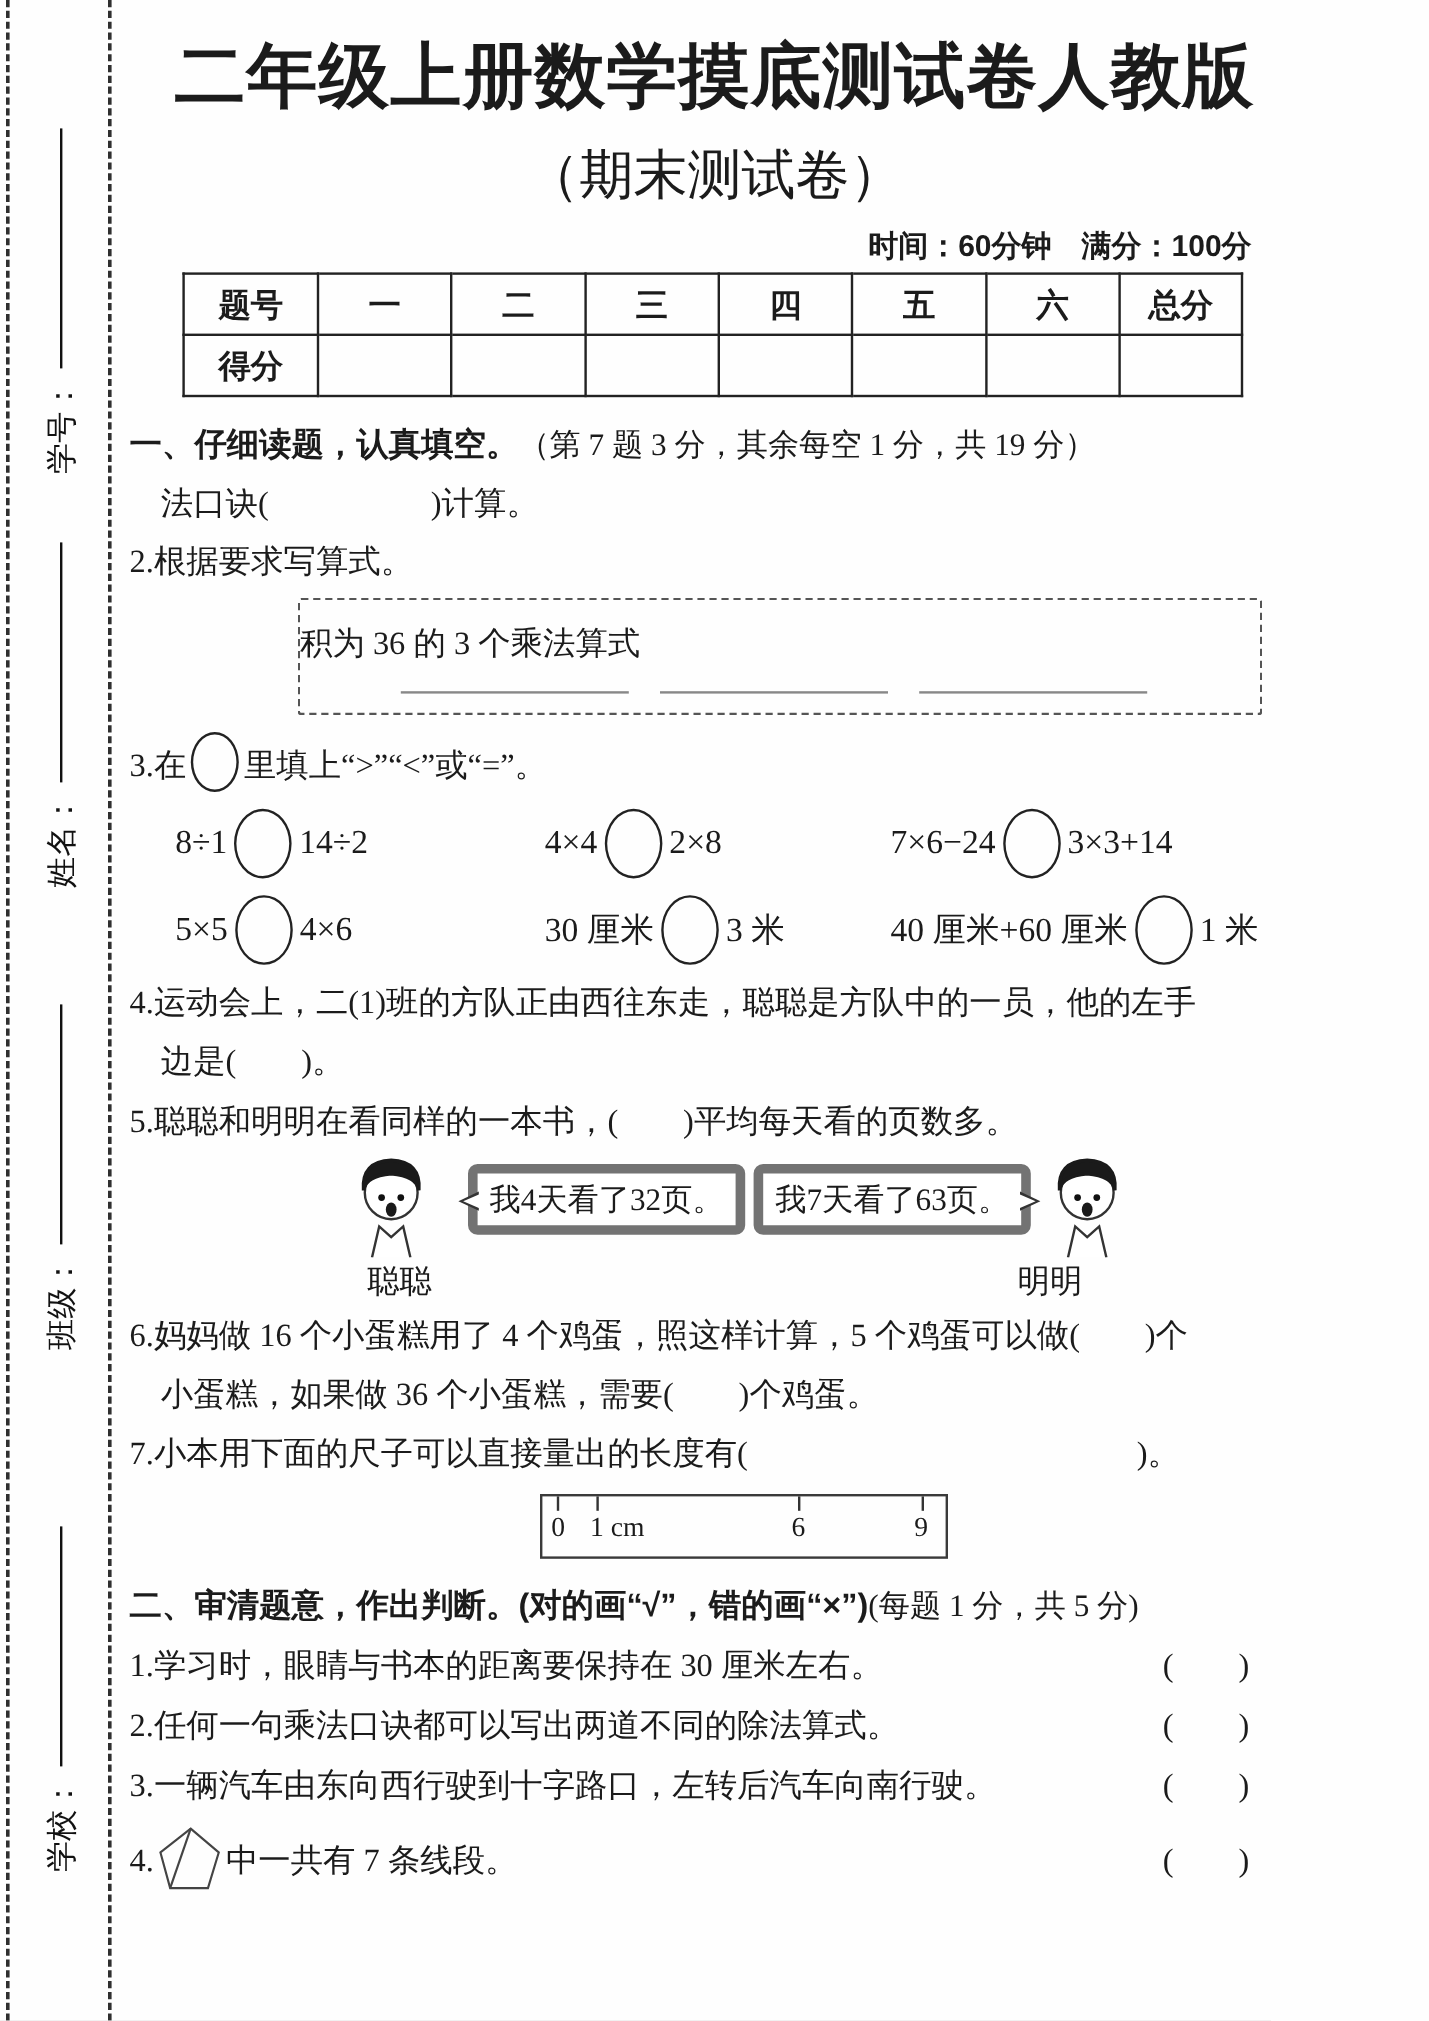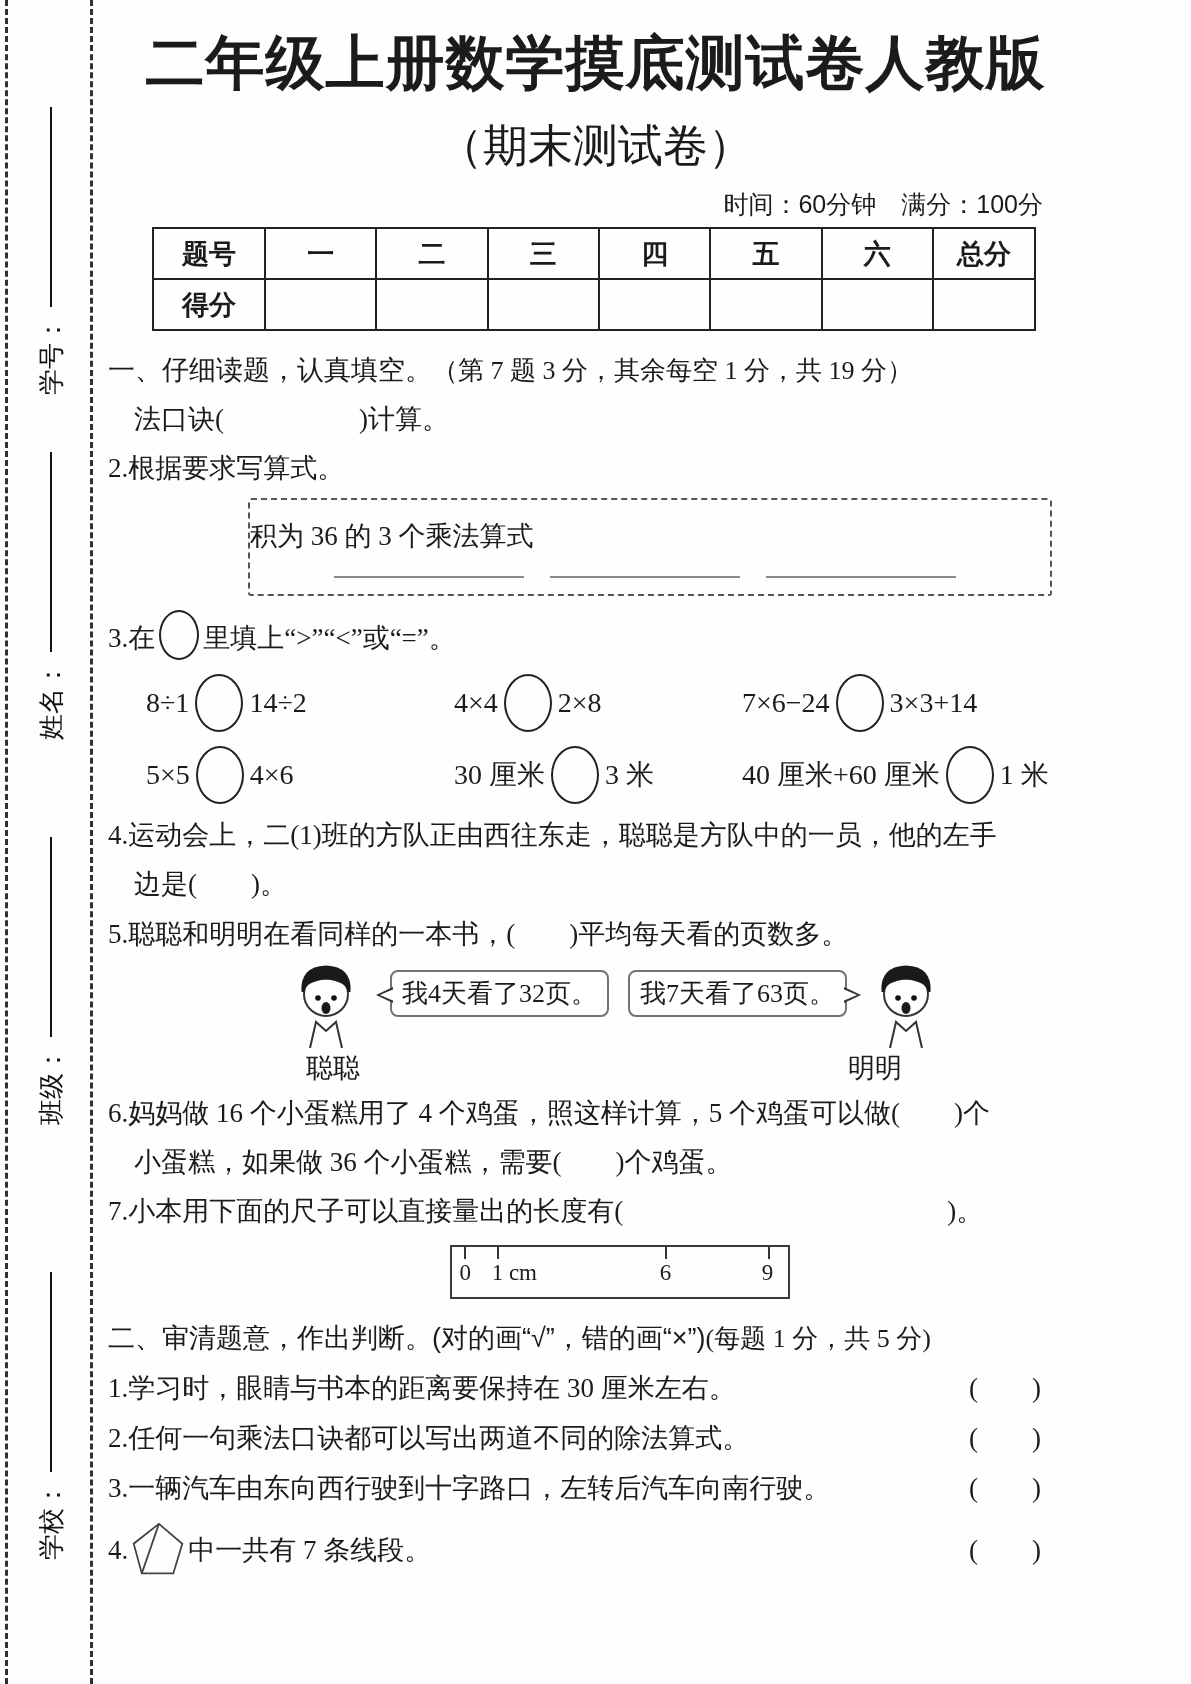--- a/index.html
+++ b/index.html
@@ -12,26 +12,26 @@
   .side-item{position:absolute;left:34px;transform:rotate(-90deg);transform-origin:0 0;
              white-space:nowrap;font-size:26px;color:#111;}
   .side-line{display:inline-block;width:200px;border-bottom:2.5px solid #111;margin-left:10px;vertical-align:8px;}
   
   .content{position:absolute;left:108px;top:0;width:975px;}
   .title{margin:30px 0 0;text-align:center;font-family:"Liberation Sans",sans-serif;
          font-weight:900;font-size:59px;letter-spacing:1px;line-height:1.12;white-space:nowrap;}
   .subtitle{margin:20px 0 0;text-align:center;font-family:"Liberation Sans",sans-serif;
             font-weight:400;font-size:45px;}
   .meta{margin-top:12px;text-align:right;padding-right:40px;font-family:"Liberation Sans",sans-serif;
-        font-size:25px;font-weight:400;}
+        font-size:25px;font-weight:700;}
   .score-table{margin:6px 0 0 44px;border-collapse:collapse;width:884px;table-layout:fixed;padding-left:48px;}
   .score-table td{border:2px solid #222;height:47px;text-align:center;
                   font-family:"Liberation Sans",sans-serif;font-size:27px;font-weight:700;}
   .sec-head{margin:22px 0 0;font-size:27px;line-height:1.3;}
-  .sec-bold{font-family:"Liberation Sans",sans-serif;font-weight:400;}
+  .sec-bold{font-family:"Liberation Sans",sans-serif;font-weight:700;}
   .sec-note{font-size:26px;}
   .q{margin:14px 0 0;font-size:27px;line-height:1.3;}
   .indent{padding-left:26px;}
   .dash-box{margin:12px 0 0 140px;width:800px;height:94px;border:2px dashed #555;
             border-radius:3px;position:relative;}
   .box-title{text-align:left;margin-top:18px;font-size:27px;}
   .box-lines{position:absolute;left:84px;bottom:16px;display:flex;gap:26px;}
   .blank{width:190px;height:0;border-bottom:2px solid #888;}
   .circle{display:inline-block;width:44px;height:54px;border:2.5px solid #222;
           border-radius:50%;vertical-align:-16px;margin:0 6px;background:#fefefe;}
@@ -40,21 +40,21 @@
   .cmp{display:flex;align-items:center;}
   .cmp-row .cmp:nth-child(1){width:308px;}
   .cmp-row .cmp:nth-child(2){width:288px;}
   .illus{position:relative;height:122px;margin-top:8px;}
   .boy{position:absolute;top:0;}
   .boy1{left:182px;}
   .boy2{left:762px;}
   .boy-name{position:absolute;top:90px;font-size:27px;}
   .name1{left:198px;}
   .name2{left:740px;}
-  .bubble{position:absolute;top:10px;border:2px solid #737373;border-radius:8px;
+  .bubble{position:absolute;top:10px;border:8px solid #737373;border-radius:8px;
           padding:4px 10px;font-size:26px;background:#fff;white-space:nowrap;}
   .bubble1{left:282px;}
   .bubble2{left:520px;}
   .tail-left::before{content:"";position:absolute;left:-16px;top:15px;width:0;height:0;
      border-top:8px solid transparent;border-bottom:8px solid transparent;border-right:17px solid #333;}
   .tail-left::after{content:"";position:absolute;left:-12px;top:17px;width:0;height:0;
      border-top:6px solid transparent;border-bottom:6px solid transparent;border-right:14px solid #fff;}
   .tail-right::before{content:"";position:absolute;right:-16px;top:15px;width:0;height:0;
      border-top:8px solid transparent;border-bottom:8px solid transparent;border-left:17px solid #333;}
   .tail-right::after{content:"";position:absolute;right:-12px;top:17px;width:0;height:0;

